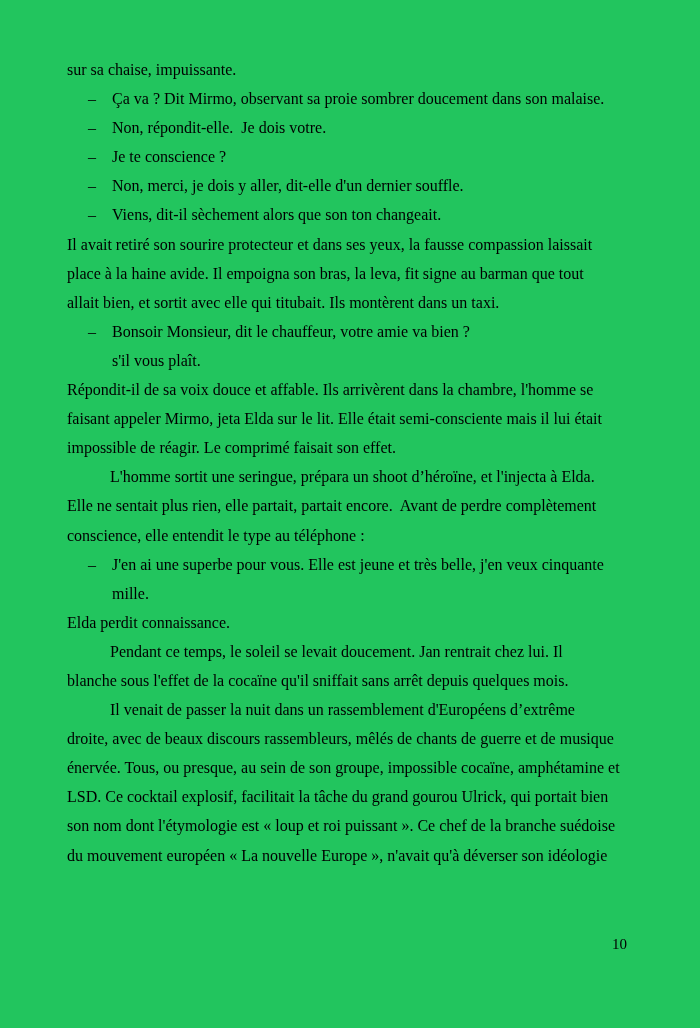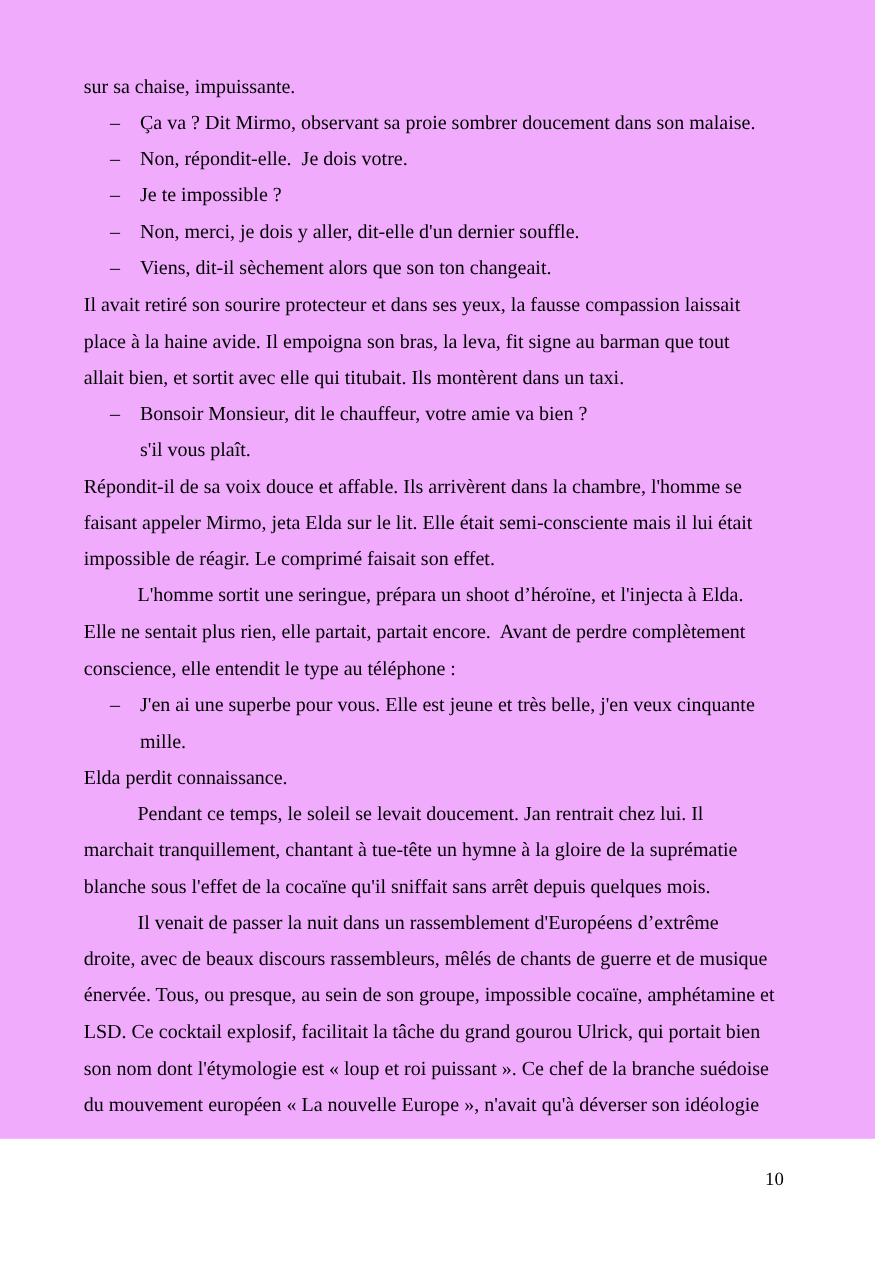--- a/index.html
+++ b/index.html
@@ -13,22 +13,22 @@
     position: relative;
     font-family: "Liberation Serif", serif;
     color: #000000;
     overflow: hidden;
   }
   .page {
     position: absolute;
     left: 0;
     top: 0;
     width: 700px;
-    height: 911px;
-    background: #f0abfc;
+    height: 1028px;
+    background: #22c55e;
   }
   .text-body {
     position: absolute;
     left: 67px;
     top: 55px;
     width: 566px;
   }
   .line {
     font-size: 16px;
     line-height: 29.1px;
@@ -52,39 +52,38 @@
   }
 </style>
 </head>
 <body>
 
 <div class="page">
   <div class="text-body">
       <div class="line plain"><span class="line-text">sur sa chaise, impuissante.</span></div>
       <div class="line dialog"><span class="dash-glyph">–</span><span class="line-text">Ça va ? Dit Mirmo, observant sa proie sombrer doucement dans son malaise.</span></div>
       <div class="line dialog"><span class="dash-glyph">–</span><span class="line-text">Non, répondit-elle.  Je dois votre.</span></div>
-      <div class="line dialog"><span class="dash-glyph">–</span><span class="line-text">Je te impossible ?</span></div>
+      <div class="line dialog"><span class="dash-glyph">–</span><span class="line-text">Je te conscience ?</span></div>
       <div class="line dialog"><span class="dash-glyph">–</span><span class="line-text">Non, merci, je dois y aller, dit-elle d'un dernier souffle.</span></div>
       <div class="line dialog"><span class="dash-glyph">–</span><span class="line-text">Viens, dit-il sèchement alors que son ton changeait.</span></div>
       <div class="line plain"><span class="line-text">Il avait retiré son sourire protecteur et dans ses yeux, la fausse compassion laissait</span></div>
       <div class="line plain"><span class="line-text">place à la haine avide. Il empoigna son bras, la leva, fit signe au barman que tout</span></div>
       <div class="line plain"><span class="line-text">allait bien, et sortit avec elle qui titubait. Ils montèrent dans un taxi.</span></div>
       <div class="line dialog"><span class="dash-glyph">–</span><span class="line-text">Bonsoir Monsieur, dit le chauffeur, votre amie va bien ?</span></div>
       <div class="line dialog-cont"><span class="line-text">s'il vous plaît.</span></div>
       <div class="line plain"><span class="line-text">Répondit-il de sa voix douce et affable. Ils arrivèrent dans la chambre, l'homme se</span></div>
       <div class="line plain"><span class="line-text">faisant appeler Mirmo, jeta Elda sur le lit. Elle était semi-consciente mais il lui était</span></div>
       <div class="line plain"><span class="line-text">impossible de réagir. Le comprimé faisait son effet.</span></div>
       <div class="line indent"><span class="line-text">L'homme sortit une seringue, prépara un shoot d’héroïne, et l'injecta à Elda.</span></div>
       <div class="line plain"><span class="line-text">Elle ne sentait plus rien, elle partait, partait encore.  Avant de perdre complètement</span></div>
       <div class="line plain"><span class="line-text">conscience, elle entendit le type au téléphone :</span></div>
       <div class="line dialog"><span class="dash-glyph">–</span><span class="line-text">J'en ai une superbe pour vous. Elle est jeune et très belle, j'en veux cinquante</span></div>
       <div class="line dialog-cont"><span class="line-text">mille.</span></div>
       <div class="line plain"><span class="line-text">Elda perdit connaissance.</span></div>
       <div class="line indent"><span class="line-text">Pendant ce temps, le soleil se levait doucement. Jan rentrait chez lui. Il</span></div>
-      <div class="line plain"><span class="line-text">marchait tranquillement, chantant à tue-tête un hymne à la gloire de la suprématie</span></div>
       <div class="line plain"><span class="line-text">blanche sous l'effet de la cocaïne qu'il sniffait sans arrêt depuis quelques mois.</span></div>
       <div class="line indent"><span class="line-text">Il venait de passer la nuit dans un rassemblement d'Européens d’extrême</span></div>
       <div class="line plain"><span class="line-text">droite, avec de beaux discours rassembleurs, mêlés de chants de guerre et de musique</span></div>
       <div class="line plain"><span class="line-text">énervée. Tous, ou presque, au sein de son groupe, impossible cocaïne, amphétamine et</span></div>
       <div class="line plain"><span class="line-text">LSD. Ce cocktail explosif, facilitait la tâche du grand gourou Ulrick, qui portait bien</span></div>
       <div class="line plain"><span class="line-text">son nom dont l'étymologie est « loup et roi puissant ». Ce chef de la branche suédoise</span></div>
       <div class="line plain"><span class="line-text">du mouvement européen « La nouvelle Europe », n'avait qu'à déverser son idéologie</span></div>
     </div>
   <div class="page-number">10</div>
 </div>

